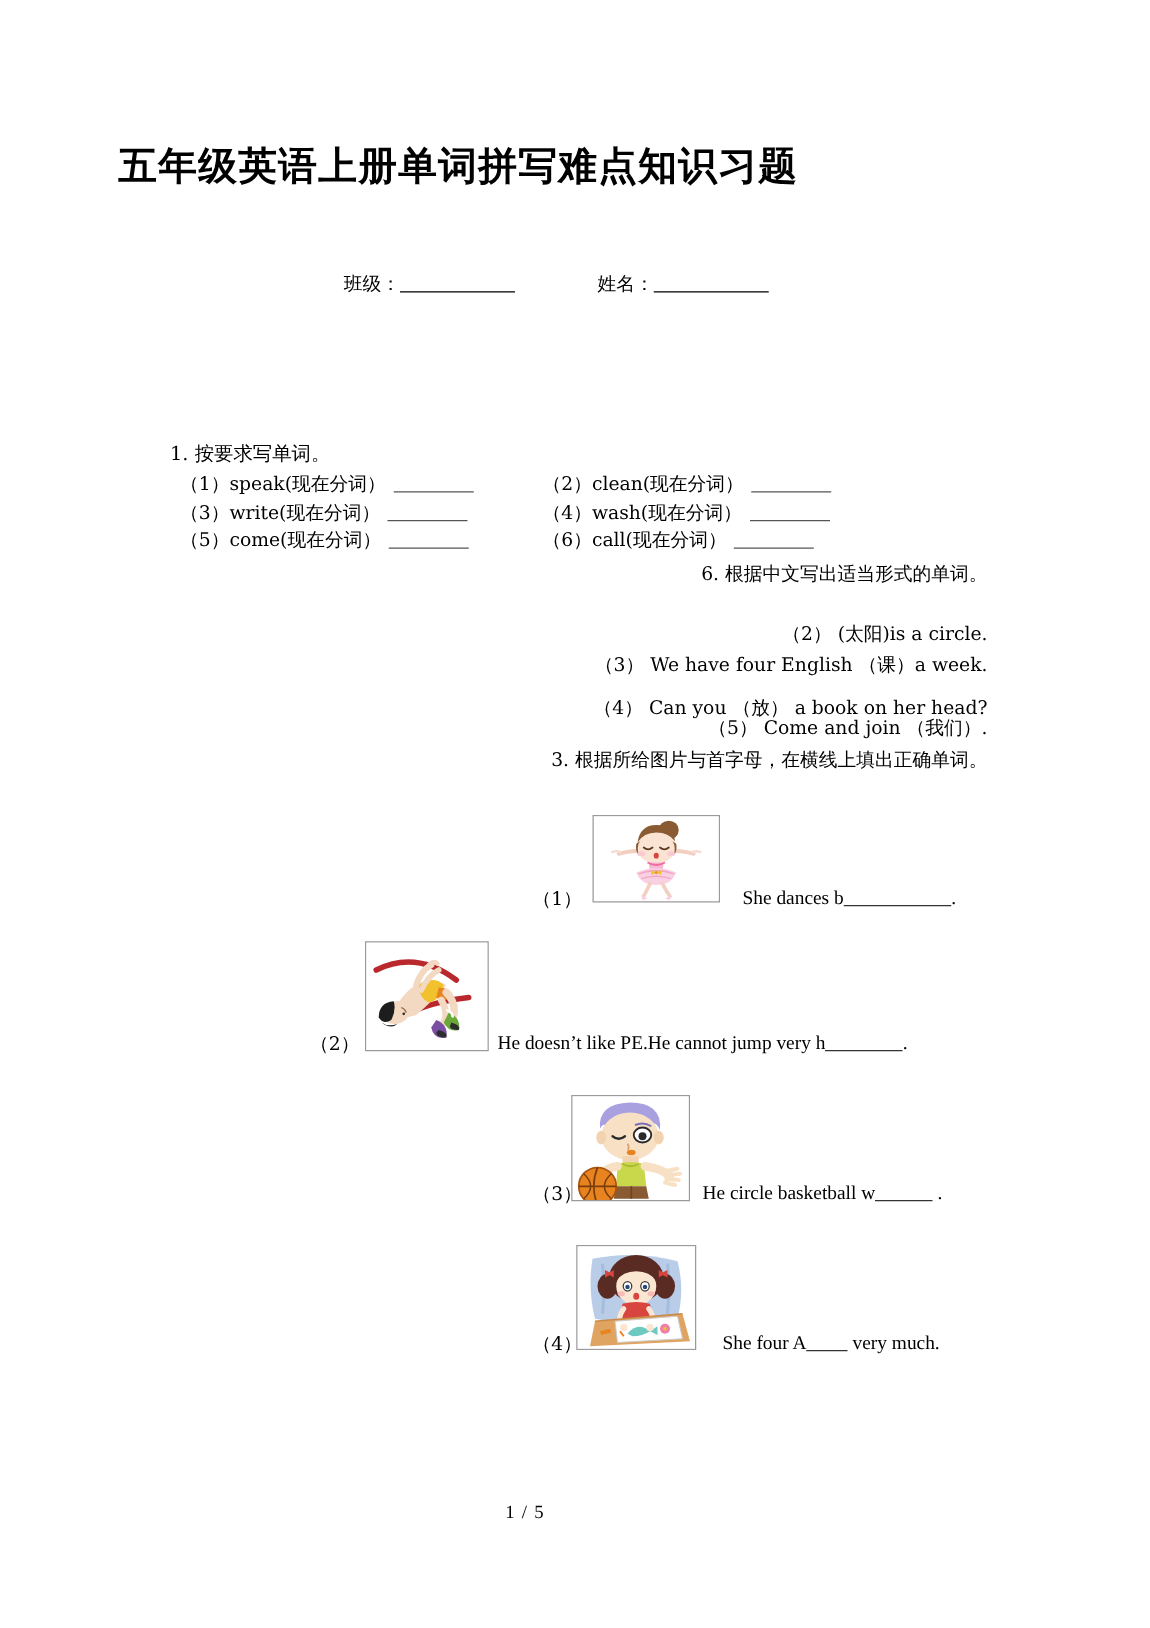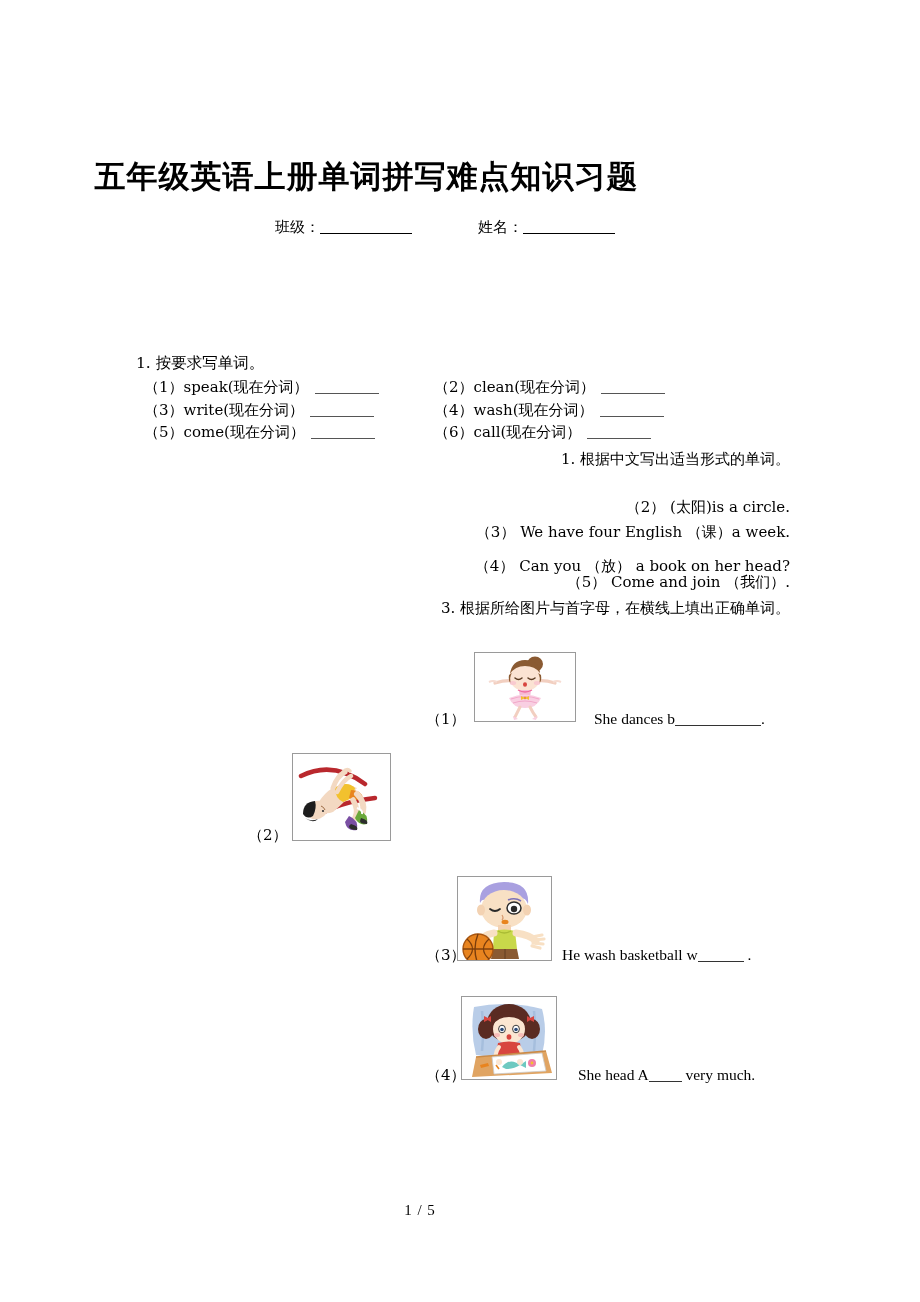--- a/index.html
+++ b/index.html
@@ -27,21 +27,20 @@
     position: absolute;
     left: 0;
     top: 112px;
     width: 733px;
     text-align: center;
     font-size: 31px;
     font-weight: bold;
     letter-spacing: 1px;
     font-family: "DejaVu Serif", "Liberation Serif", serif;
     white-space: nowrap;
-    margin-top: 44px;
   }
 
   
   .meta-row {
     position: absolute;
     left: 275px;
     top: 218px;
     font-size: 15px;
     white-space: nowrap;
   }
@@ -174,21 +173,21 @@
     <div class="s1-row">
       <span class="s1-cell left"><span>（3）</span><span>write(现在分词）</span><span class="s1-blank"></span></span>
       <span class="s1-cell right"><span>（4）</span><span>wash(现在分词）</span><span class="s1-blank"></span></span>
     </div>
     <div class="s1-row">
       <span class="s1-cell left"><span>（5）</span><span>come(现在分词）</span><span class="s1-blank"></span></span>
       <span class="s1-cell right"><span>（6）</span><span>call(现在分词）</span><span class="s1-blank"></span></span>
     </div>
   </div>
 
-  <div class="right-block" id="sec2-head">1. 根据中文写出适当形式的单词。</div>
+  <div class="right-block" id="sec2-head">6. 根据中文写出适当形式的单词。</div>
 
   <div class="s2-line" style="top:498px;">（2） (太阳)is a circle.</div>
   <div class="s2-line" style="top:523px;">（3） We have four English （课）a week.</div>
   <div class="s2-line" style="top:557px;">（4） Can you （放） a book on her head?</div>
   <div class="s2-line" style="top:573px;">（5） Come and join （我们）.</div>
 
   <div class="right-block" id="sec3-head">3. 根据所给图片与首字母，在横线上填出正确单词。</div>
 
   <div class="q3-num" style="left:426px; top:710px;">（1）</div>
   <div class="pic-frame" style="left:474px; top:652px; width:102px; height:70px;">
@@ -269,20 +268,23 @@
       <path d="M64 40 Q72 48 70 58" stroke="#f3d9c2" stroke-width="6" fill="none" stroke-linecap="round"></path>
       <path d="M60 46 Q66 56 62 64" stroke="#f3d9c2" stroke-width="5.5" fill="none" stroke-linecap="round"></path>
 
       <path d="M66 56 Q76 60 74 70 Q66 72 62 64 Z" fill="#6aa83a"></path>
       <path d="M56 62 Q66 66 64 76 Q54 78 52 68 Z" fill="#7a4fa3"></path>
       <path d="M58 70 Q66 72 64 76 Q56 76 56 72 Z" fill="#2d2d2d"></path>
       <path d="M68 64 Q76 66 74 70 Q67 70 67 67 Z" fill="#2d2d2d"></path>
 
       <path d="M64 54 Q70 56 69 60" stroke="#ffffff" stroke-width="2" fill="none"></path>
     </svg>
+  </div>
+  <div class="q3-text" style="left:398px; top:826px;">
+    <span>He doesn’t like PE.He cannot jump very h</span><span class="ans-blank" style="width:62px;"></span><span>.</span>
   </div>
 
   <div class="q3-num" style="left:426px; top:946px;">（3）</div>
   <div class="pic-frame" style="left:457px; top:876px; width:95px; height:85px;">
     <svg width="93" height="83" viewBox="0 0 93 83" xmlns="http://www.w3.org/2000/svg">
       <rect x="0" y="0" width="93" height="83" fill="#ffffff"></rect>
 
       <path d="M22 26 Q20 6 46 5 Q72 5 70 27 Q66 18 60 24 Q56 16 50 23 Q44 15 38 23 Q32 16 28 25 Q25 20 22 26 Z" fill="#a9a0e0"></path>
 
       <ellipse cx="46" cy="32" rx="23" ry="19" fill="#f8e0c4"></ellipse>
@@ -316,21 +318,21 @@
       <path d="M47 72 L47 82" stroke="#6e4626" stroke-width="1.4"></path>
 
       <circle cx="20" cy="72" r="15" fill="#e8841f" stroke="#a85510" stroke-width="1.4"></circle>
       <path d="M5 72 L35 72" stroke="#7a3d0c" stroke-width="1.4" fill="none"></path>
       <path d="M20 57 Q14 72 20 87" stroke="#7a3d0c" stroke-width="1.4" fill="none"></path>
       <path d="M9 62 Q20 72 9 82" stroke="#7a3d0c" stroke-width="1.2" fill="none"></path>
       <path d="M31 62 Q20 72 31 82" stroke="#7a3d0c" stroke-width="1.2" fill="none"></path>
     </svg>
   </div>
   <div class="q3-text" style="left:562px; top:946px;">
-    <span>He wash basketball w</span><span class="ans-blank" style="width:46px;"></span><span> .</span>
+    <span>He circle basketball w</span><span class="ans-blank" style="width:46px;"></span><span> .</span>
   </div>
 
   <div class="q3-num" style="left:426px; top:1066px;">（4）</div>
   <div class="pic-frame" style="left:461px; top:996px; width:96px; height:84px;">
     <svg width="94" height="82" viewBox="0 0 94 82" xmlns="http://www.w3.org/2000/svg">
       <rect x="0" y="0" width="94" height="82" fill="#ffffff"></rect>
 
       <path d="M12 10 Q46 3 80 12 Q86 34 80 58 Q46 64 14 58 Q8 34 12 10 Z" fill="#b9cde8"></path>
       <path d="M20 14 Q22 34 20 54" stroke="#a6bedd" stroke-width="2.5" fill="none"></path>
       <path d="M72 14 Q74 34 72 54" stroke="#a6bedd" stroke-width="2.5" fill="none"></path>
@@ -375,18 +377,18 @@
       <circle cx="70" cy="66" r="1.4" fill="#f2c12e"></circle>
       <path d="M34 68 L37 72" stroke="#e8841f" stroke-width="1.6"></path>
 
       <path d="M18 68 L26 66 L27 69 L19 71 Z" fill="#e8841f"></path>
 
       <circle cx="37" cy="65" r="3" fill="#fbe6d2"></circle>
       <circle cx="58" cy="65" r="3" fill="#fbe6d2"></circle>
     </svg>
   </div>
   <div class="q3-text" style="left:578px; top:1066px;">
-    <span>She head A</span><span class="ans-blank" style="width:33px;"></span><span> very much.</span>
+    <span>She four A</span><span class="ans-blank" style="width:33px;"></span><span> very much.</span>
   </div>
 
   <div class="footer">1 / 5</div>
 
 </div>
 
 </body></html>

